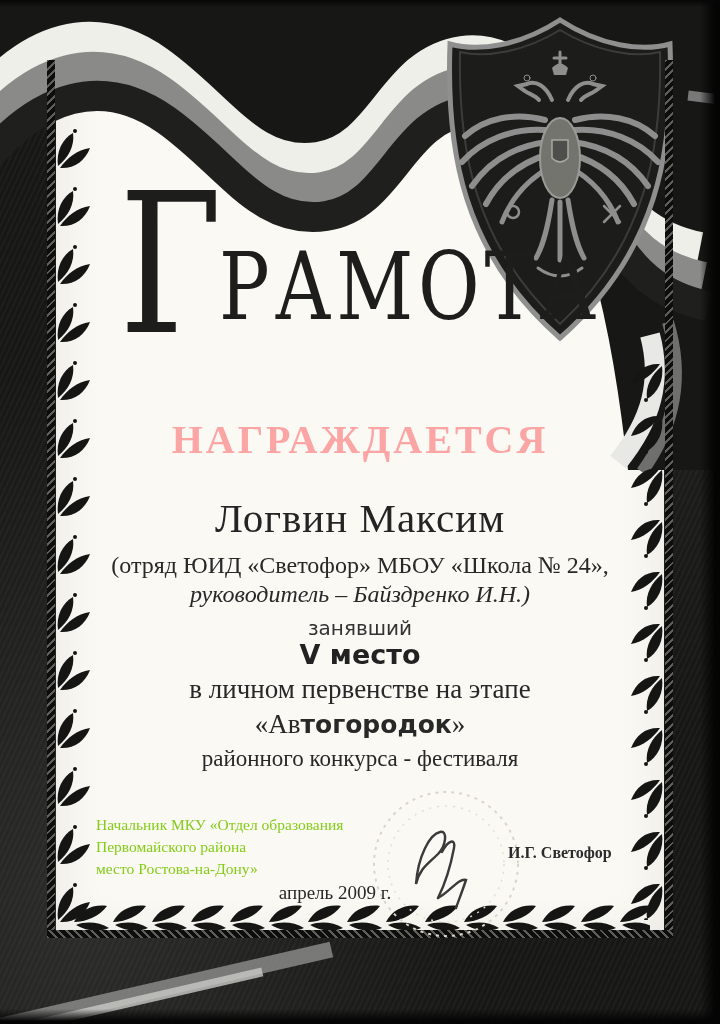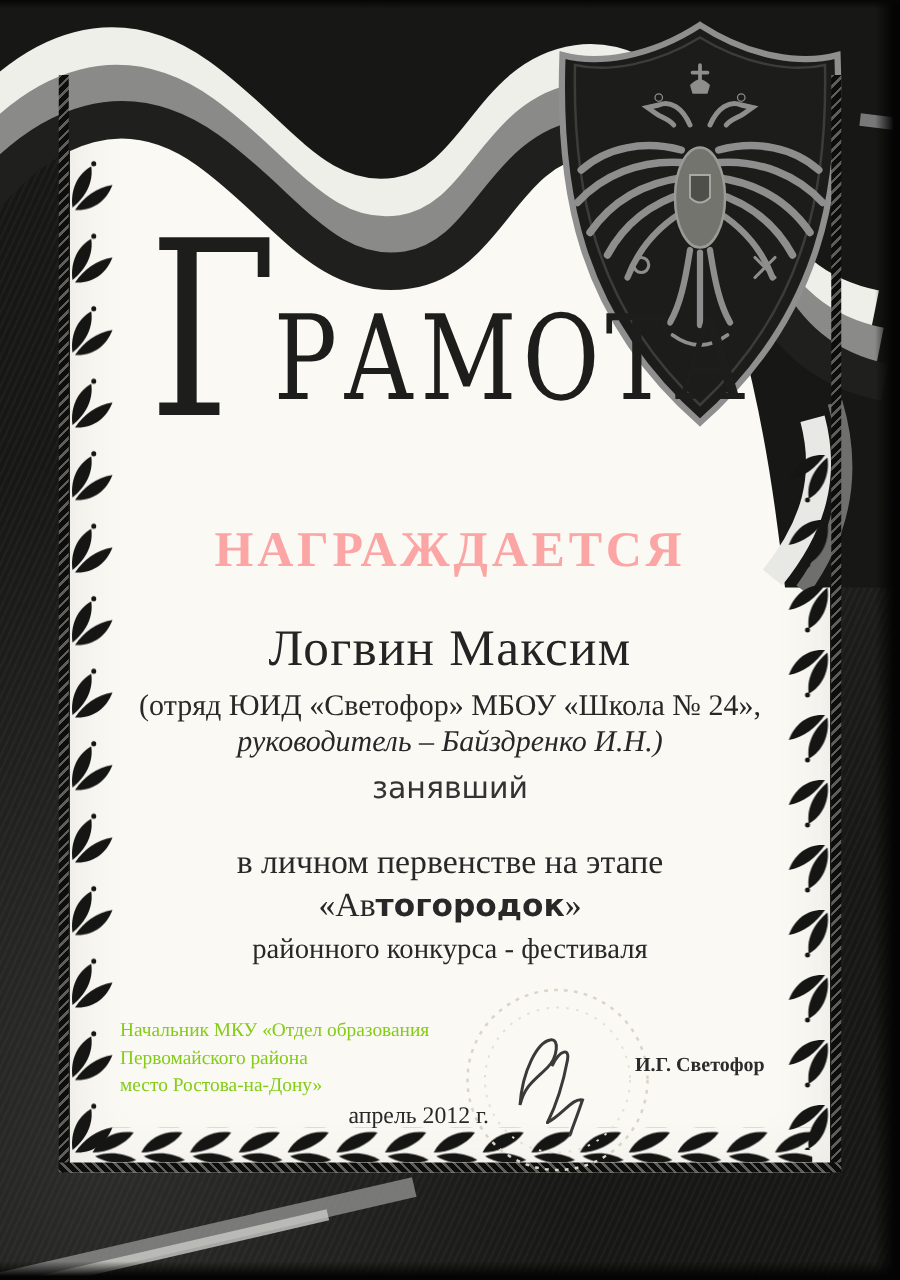--- a/index.html
+++ b/index.html
@@ -27,21 +27,21 @@
   
   .line{position:absolute;left:0;right:0;text-align:center;z-index:5;white-space:nowrap;}
   .title{top:128px;display:flex;justify-content:center;align-items:baseline;line-height:1;
          transform:scaleX(.8);color:#1d1d1b;z-index:5;position:absolute;left:0;right:0;}
   .title .cap{font-size:195px;transform:translateY(13px);margin-right:-4px;font-family:"DejaVu Serif",serif;}
   .title .rest{font-size:94px;letter-spacing:6px;font-family:"DejaVu Serif",serif;}
   .awarded{top:390px;font-size:40px;font-weight:bold;letter-spacing:3px;color:#fca5a5;}
   .recipient{top:468px;font-size:41px;letter-spacing:1px;color:#242424;}
   .affil1{top:526px;font-size:24px;}
   .affil2{top:555px;font-size:24px;font-style:italic;}
-  .intro{top:590px;font-size:24px;font-family:"DejaVu Sans","Liberation Sans",sans-serif;color:#333;}
+  .intro{top:590px;font-size:20px;font-family:"DejaVu Sans","Liberation Sans",sans-serif;color:#333;}
   .place{top:613px;font-size:27px;font-weight:bold;font-family:"DejaVu Sans","Liberation Sans",sans-serif;color:#222;}
   .scope{top:648px;font-size:27px;}
   .stage{top:683px;font-size:27px;}
   .stage .b{font-family:"DejaVu Sans","Liberation Sans",sans-serif;font-weight:bold;font-size:25px;}
   .comp1{top:720px;font-size:23px;}
   .comp2{top:754px;font-size:27px;}
   .sig-block{position:absolute;left:40px;top:788px;width:280px;z-index:5;
              font-size:15.5px;line-height:22px;text-align:left;color:#84cc16;}
   .sig-name{position:absolute;left:452px;top:818px;z-index:5;font-size:16px;font-weight:bold;color:#2b2b2b;}
   .date{top:856px;font-size:19px;transform:translateX(-25px);}
@@ -160,20 +160,21 @@
     <div class="title">
       <span class="cap">Г</span>
         <span class="rest">РАМОТА</span>
     </div>
 
     <div class="line awarded">НАГРАЖДАЕТСЯ</div>
     <div class="line recipient">Логвин Максим</div>
     <div class="line affil1">(отряд ЮИД «Светофор» МБОУ «Школа № 24»,</div>
     <div class="line affil2">руководитель – Байздренко И.Н.)</div>
     <div class="line intro">занявший</div>
+    <div class="line place">V место</div>
     <div class="line scope">в личном первенстве на этапе</div>
     <div class="line stage"><span>«Ав</span><span class="b">тогородок</span><span>»</span></div>
     <div class="line comp1">районного конкурса - фестиваля</div>
 
     <div class="sig-block">
       <div>Начальник МКУ «Отдел образования</div>
       <div>Первомайского района</div>
       <div>место Ростова-на-Дону»</div>
     </div>
 
@@ -181,19 +182,19 @@
       <circle cx="100" cy="108" r="72" fill="none" stroke="#d9d5c8" stroke-width="2" stroke-dasharray="3 5"></circle>
       <circle cx="100" cy="108" r="58" fill="none" stroke="#e3dfd3" stroke-width="1.5" stroke-dasharray="2 6"></circle>
       <g stroke="#3a3a3a" stroke-width="2.4" fill="none" stroke-linecap="round">
         <path d="M70,128 C72,100 84,78 94,76 C102,74 100,90 92,98 C82,108 74,112 70,128 Z"></path>
         <path d="M96,96 C102,84 110,82 108,92 C105,108 100,126 92,142"></path>
         <path d="M92,142 C104,136 112,122 120,124 C116,136 112,146 110,152"></path>
       </g>
     </svg>
 
     <div class="sig-name">И.Г. Светофор</div>
-    <div class="line date">апрель 2012 г.</div>
+    <div class="line date">апрель 2009 г.</div>
   </div>
 
   <div class="scan scan-right"></div>
   <div class="scan scan-bottom"></div>
   <div class="scan scan-top"></div>
 </div>
 
 </body></html>

